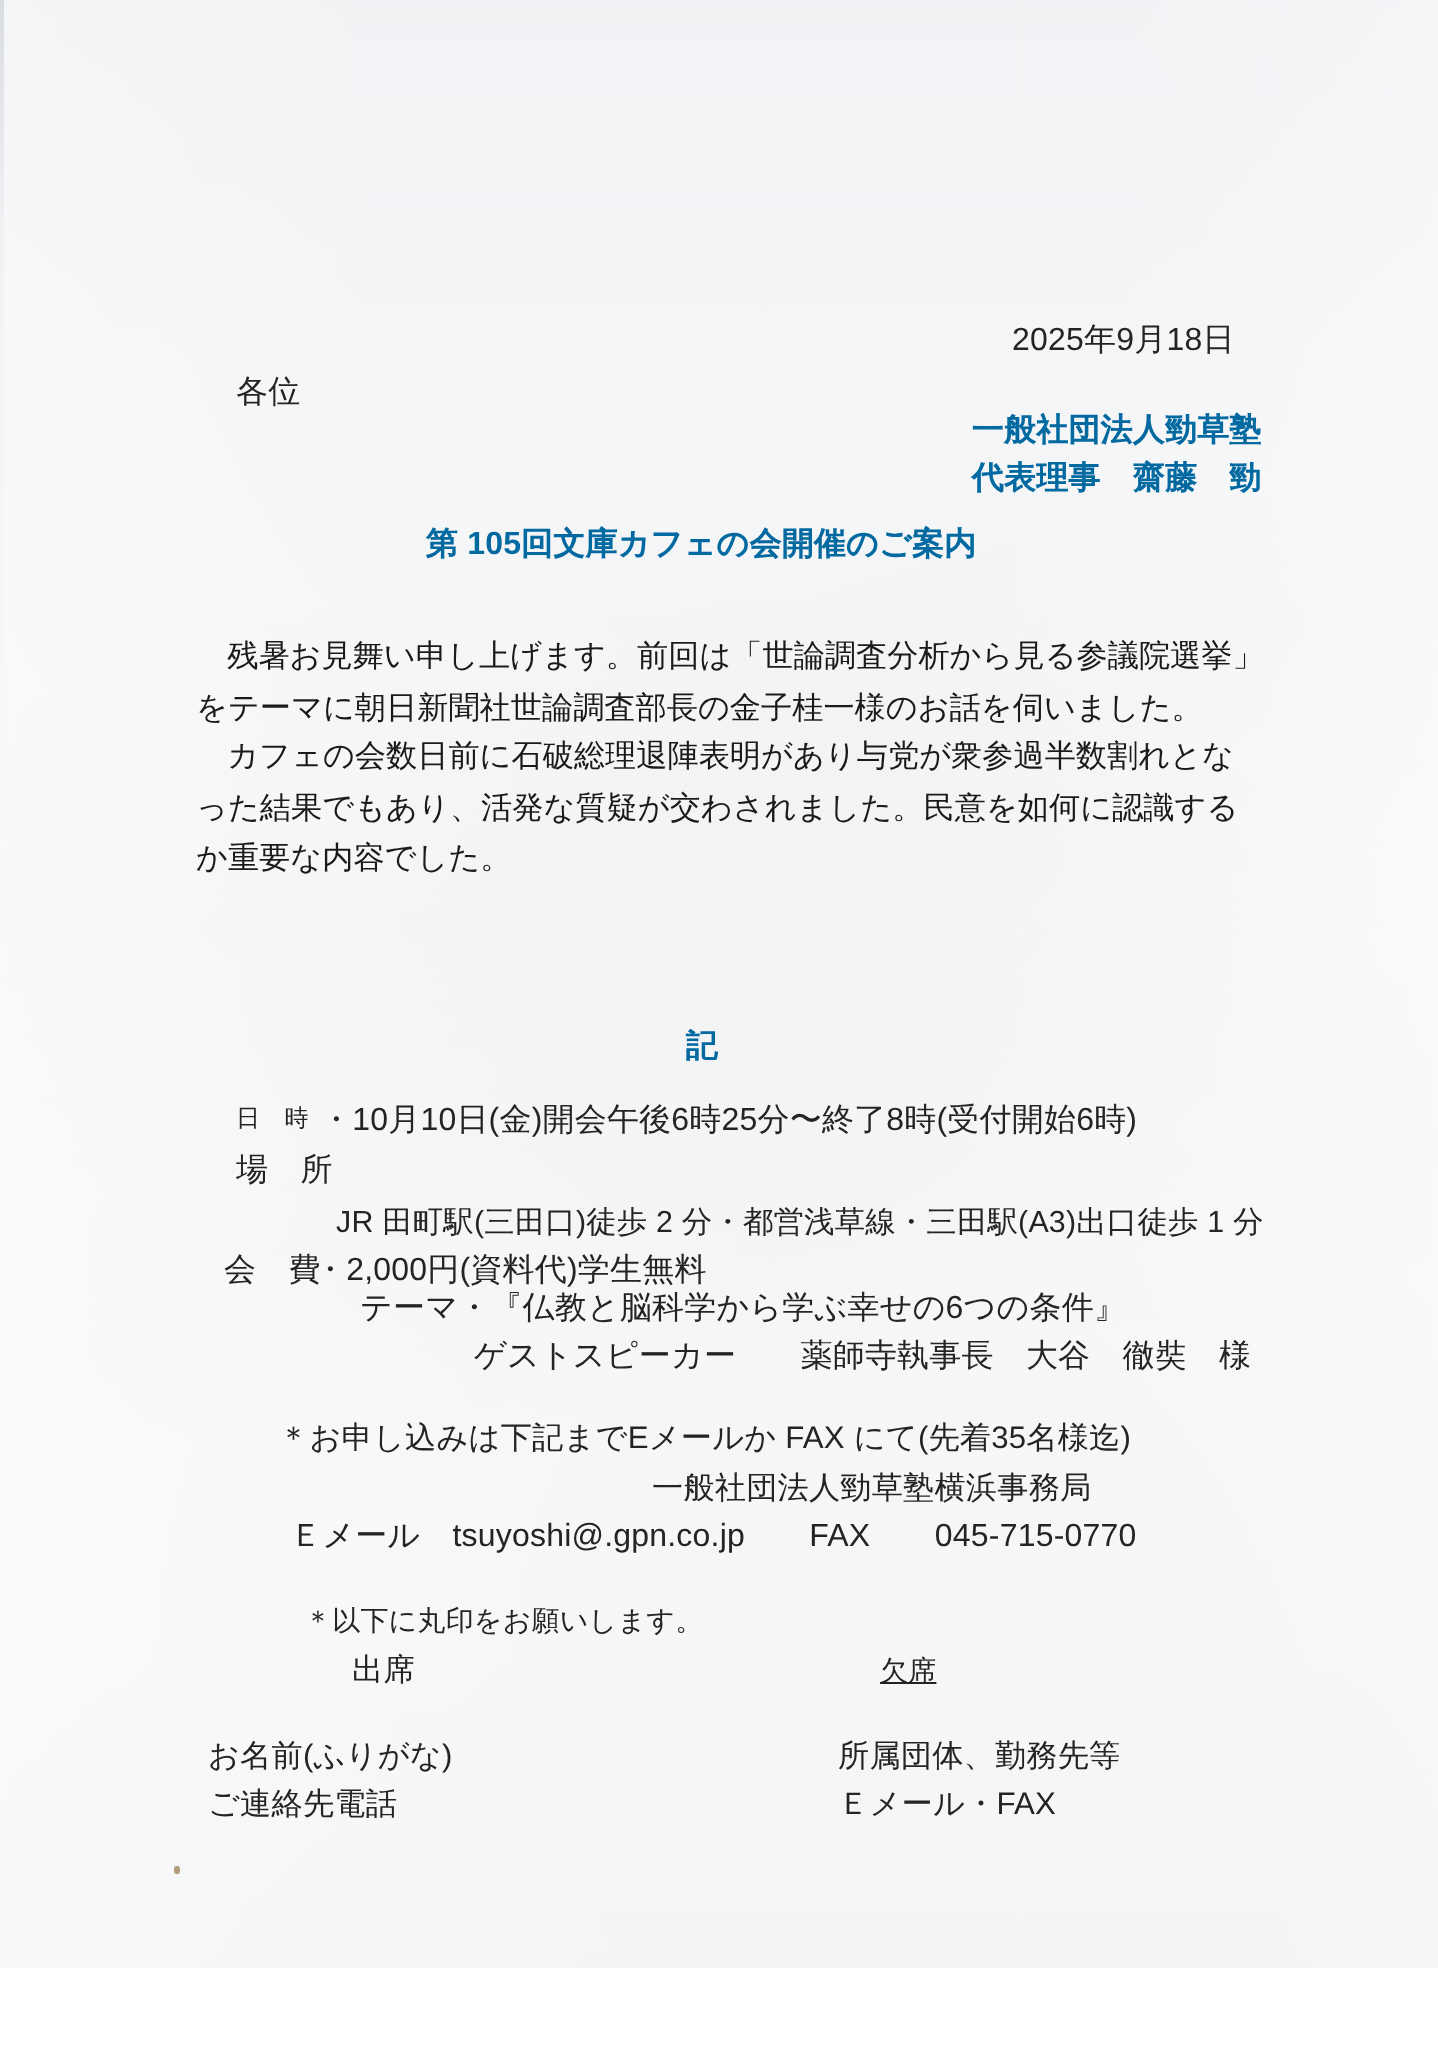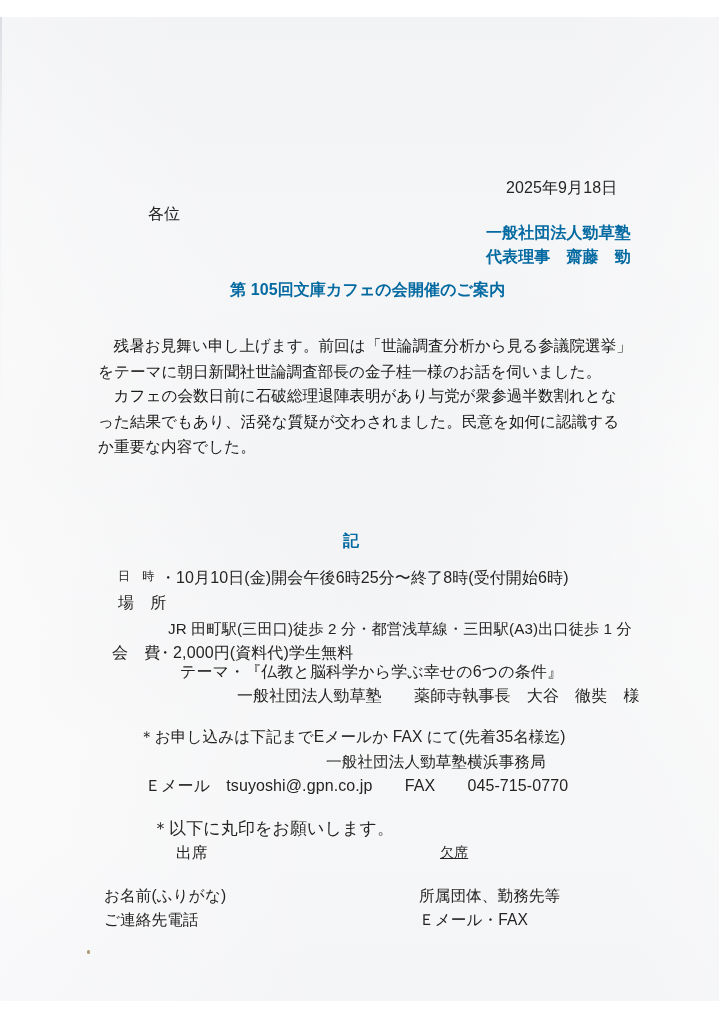--- a/index.html
+++ b/index.html
@@ -9,21 +9,21 @@
     background: #ffffff;
   }
   body {
     font-family: "Liberation Sans", "DejaVu Sans", sans-serif;
     color: #1a1a1a;
   }
   #page {
     position: relative;
     width: 719px;
     height: 984px;
-    margin: 17px auto;
+    margin: 0 auto;
     background: #fdfdfd;
     overflow: hidden;
     -webkit-font-smoothing: antialiased;
   }
   
   #paper-noise {
     position: absolute;
     inset: 0;
     pointer-events: none;
     background:
@@ -54,24 +54,24 @@
     white-space: pre;
     line-height: 1.0;
     letter-spacing: 0.1px;
     color: #242424;
   }
   .body-txt { font-size: 15.5px; }
   .strong-txt { font-weight: 600; color: #0369a1; }
 
   
   #date-line      { left: 506px; top: 163px; font-size: 16px; }
-  #addressee      { left: 148px; top: 189px; font-size: 16px; }
+  #addressee      { left: 118px; top: 189px; font-size: 16px; }
   #org-name       { left: 486px; top: 208px; font-size: 16px; }
   #org-rep        { left: 486px; top: 232px; font-size: 16px; }
-  #doc-title      { left: 230px; top: 265px; font-size: 16px; text-align: right; }
+  #doc-title      { left: 213px; top: 265px; font-size: 16px; text-align: right; }
 
   .para { position: absolute; font-size: 15.6px; line-height: 25.5px; white-space: pre-wrap; }
   #para1 { left: 98px; top: 316px; width: 534px; }
   #para2 { left: 98px; top: 366px; width: 534px; }
   #para3 { left: 98px; top: 429px; width: 540px; }
 
   #ki-mark { left: 343px; top: 516px; font-size: 16px; }
 
   #det-date-label  { left: 118px; top: 553px; font-size: 12px; }
   #det-date-value  { left: 160px; top: 553px; font-size: 16px; }
@@ -80,21 +80,21 @@
   #det-access      { left: 168px; top: 604px; font-size: 15.2px; }
   #det-fee-label   { left: 112px; top: 628px; font-size: 16px; }
   #det-fee-value   { left: 157px; top: 628px; font-size: 16px; }
   #det-theme       { left: 180px; top: 647px; font-size: 16px; }
   #det-speaker     { left: 237px; top: 671px; font-size: 16px; }
 
   #apply-note      { left: 139px; top: 712px; font-size: 15.6px; }
   #apply-office    { left: 326px; top: 737px; font-size: 15.6px; }
   #apply-contact   { left: 145px; top: 761px; font-size: 16px; }
 
-  #circle-note     { left: 152px; top: 803px; font-size: 17px; }
+  #circle-note     { left: 152px; top: 803px; font-size: 14px; }
   #attend-label    { left: 176px; top: 828px; font-size: 15.6px; }
   #absent-label    { left: 440px; top: 828px; font-size: 14px; text-decoration: underline; }
 
   #field-name      { left: 104px; top: 871px; font-size: 15.6px; }
   #field-affil     { left: 419px; top: 871px; font-size: 15.6px; }
   #field-phone     { left: 104px; top: 895px; font-size: 15.6px; }
   #field-email     { left: 419px; top: 895px; font-size: 15.6px; }
 </style>
 </head>
 <body>
@@ -127,21 +127,21 @@
 
   <div class="ln" id="det-place-label">場　所</div>
 
   <div class="ln" id="det-access">JR 田町駅(三田口)徒歩 2 分・都営浅草線・三田駅(A3)出口徒歩 1 分</div>
 
   <div class="ln" id="det-fee-label">会　費</div>
   <div class="ln" id="det-fee-value">・2,000円(資料代)学生無料</div>
 
   <div class="ln" id="det-theme">テーマ・『仏教と脳科学から学ぶ幸せの6つの条件』</div>
 
-  <div class="ln" id="det-speaker">一般社団法人勁草塾　　薬師寺執事長　大谷　徹奘　様</div>
+  <div class="ln" id="det-speaker">ゲストスピーカー　　薬師寺執事長　大谷　徹奘　様</div>
 
   <div class="ln" id="apply-note">＊お申し込みは下記までEメールか FAX にて(先着35名様迄)</div>
   <div class="ln" id="apply-office">一般社団法人勁草塾横浜事務局</div>
   <div class="ln" id="apply-contact">Ｅメール　tsuyoshi@.gpn.co.jp　　FAX　　045-715-0770</div>
 
   <div class="ln" id="circle-note">＊以下に丸印をお願いします。</div>
   <div class="ln" id="attend-label">出席</div>
   <div class="ln" id="absent-label">欠席</div>
 
   <div class="ln" id="field-name">お名前(ふりがな)</div>

